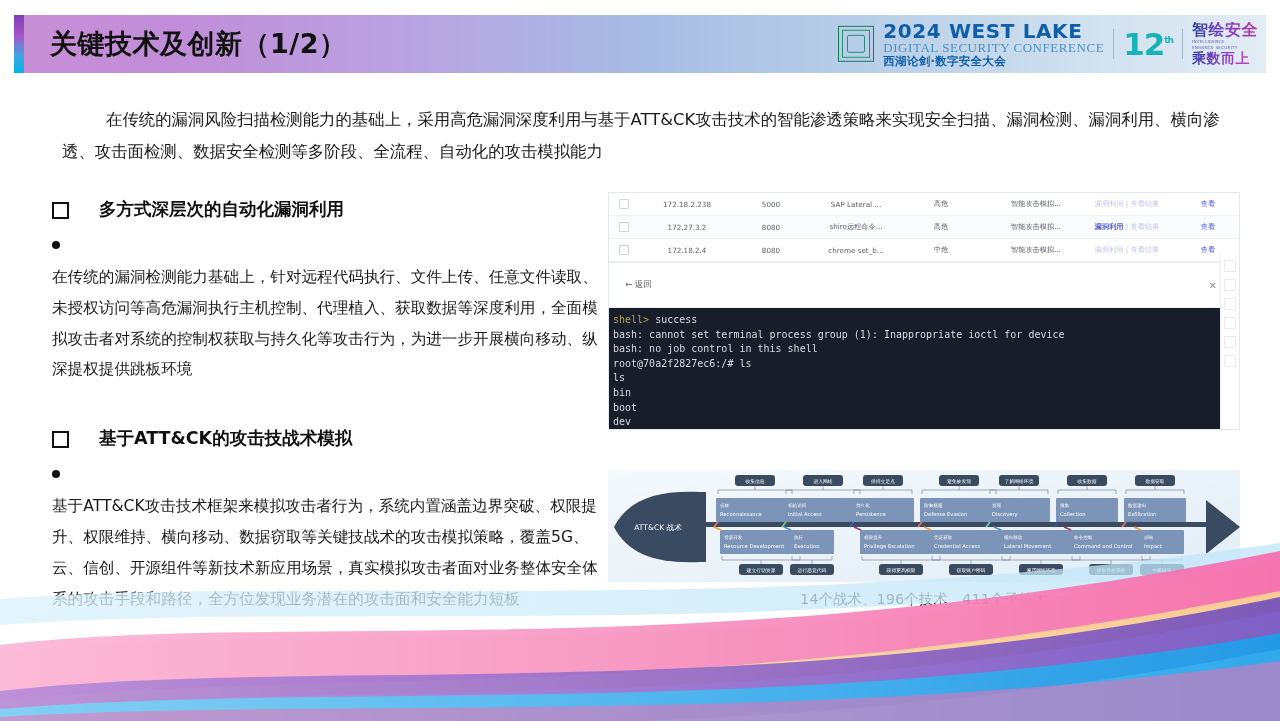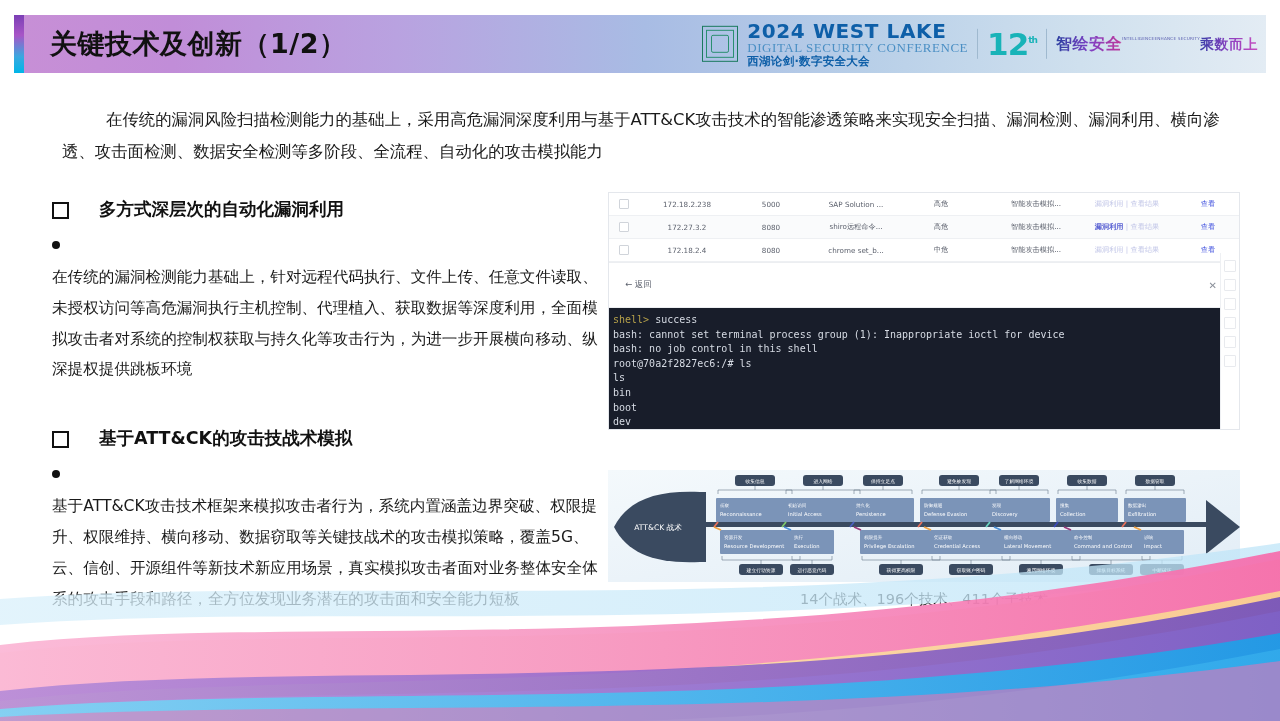--- a/index.html
+++ b/index.html
@@ -24,21 +24,21 @@
   .logo-emblem:before{content:"";position:absolute;left:3px;top:3px;right:3px;bottom:3px;border:1px solid #2a8f70;}
   .logo-emblem:after{content:"";position:absolute;left:8px;top:8px;right:8px;bottom:8px;border:1px solid #2a8f70;border-radius:2px;}
   .logo-words{display:flex;flex-direction:column;line-height:1.02;}
   .lw1{font-size:20px;font-weight:bold;color:#0e5fa8;letter-spacing:0.6px;}
   .lw2{font-size:13px;color:#4b8fc4;letter-spacing:0.55px;font-family:Liberation Serif, serif;}
   .lw3{font-size:11.5px;font-weight:bold;color:#0e5fa8;letter-spacing:0.3px;margin-top:1px;}
   .logo-div{width:1px;height:30px;background:#9fb9cf;}
   .logo-12{font-size:31px;font-weight:bold;color:#18b3b8;font-family:"DejaVu Sans","Liberation Sans",sans-serif;
     letter-spacing:-1px;line-height:1;position:relative;}
   .logo-12 sup{font-size:9px;vertical-align:super;color:#18b3b8;}
-  .logo-slogan{display:flex;flex-direction:row;line-height:1.05;}
+  .logo-slogan{display:flex;flex-direction:column;line-height:1.05;}
   .ls1{font-size:16px;font-weight:bold;background:linear-gradient(90deg,#2b3fa0,#7c3fc4,#c0399a);
     -webkit-background-clip:text;background-clip:text;color:transparent;letter-spacing:0.5px;}
   .ls2{font-size:14px;font-weight:bold;background:linear-gradient(90deg,#3a3fa8,#8a3fc0,#c74dbe);
     -webkit-background-clip:text;background-clip:text;color:transparent;letter-spacing:0.5px;margin-top:1px;}
   .ls-en{font-size:4.2px;color:#5a5fb0;letter-spacing:0.2px;line-height:1.35;}
 
   
   .lead{position:absolute;left:62px;top:104px;width:1185px;font-size:16.4px;line-height:1.92;color:#1a1a1a;}
   .lead .ind{display:inline-block;width:44px;}
   .b{font-weight:normal;}
@@ -151,21 +151,21 @@
   </div>
 
   <div class="shot">
     <div class="shot-table" id="shot-table">
         <div class="st-row">
           <div class="st-cb">
             <i></i>
           </div>
           <div class="c-ip">172.18.2.238</div>
           <div class="c-port">5000</div>
-          <div class="c-name">SAP Solution ...</div>
+          <div class="c-name">SAP Lateral ...</div>
           <div class="c-lvl">高危</div>
           <div class="c-gap"></div>
           <div class="c-task">智能攻击模拟...</div>
           <div class="c-acts"><span class="off">漏洞利用</span><span class="off"> | </span><span class="off">查看结果</span></div>
           <div class="c-view">查看</div>
         </div>
         <div class="st-row alt">
           <div class="st-cb">
             <i></i>
           </div>

